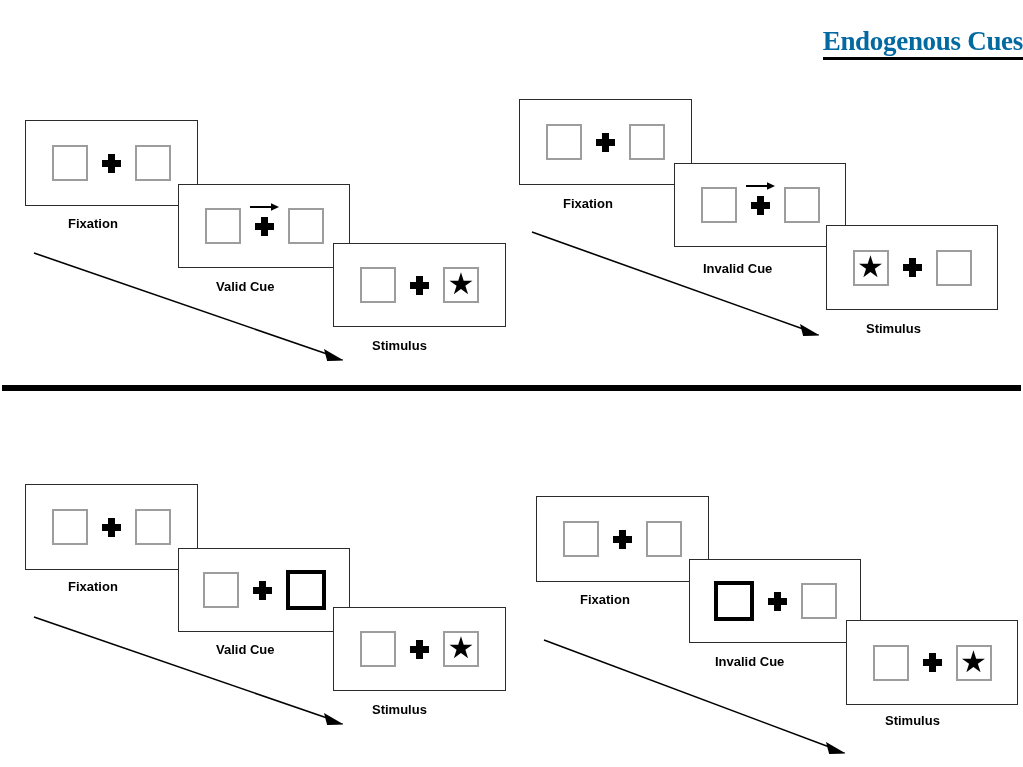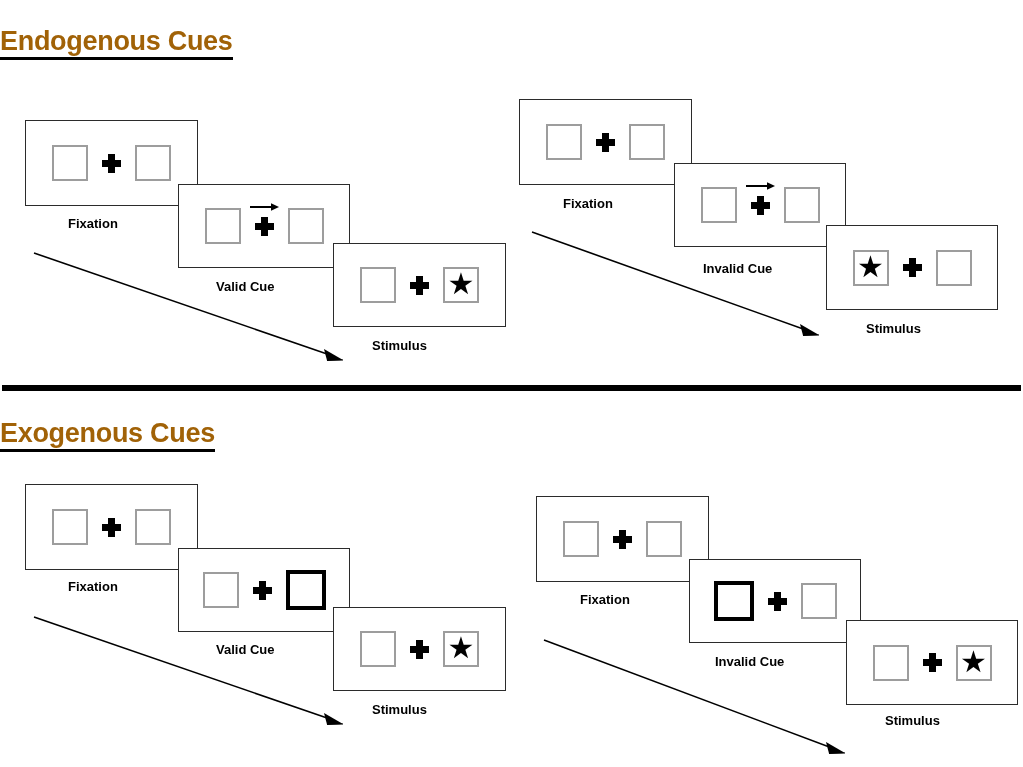--- a/index.html
+++ b/index.html
@@ -18,26 +18,26 @@
     height: 767px;
     background: #ffffff;
     overflow: hidden;
   }
 
   
   .section-title {
     position: absolute;
     width: 100%;
     left: 0;
-    text-align: left;
+    text-align: right;
     font-weight: bold;
     font-size: 27px;
     letter-spacing: -0.3px;
-    color: #a16207;
-    font-family: Liberation Sans, sans-serif;
+    color: #0369a1;
+    font-family: Liberation Serif, serif;
   }
   .section-title span.ttl {
     border-bottom: 3px solid #000;
     padding-bottom: 1px;
   }
 
   
   .divider {
     position: absolute;
     height: 6px;
@@ -219,23 +219,20 @@
   <div class="stage-label" style="left:866px; top:321px;">Stimulus</div>
 
   <svg class="flow-arrow" style="left:528px; top:227px; width:300px; height:120px;" viewBox="0 0 300 120">
     <line x1="4" y1="5" x2="278" y2="103" stroke="#000" stroke-width="1.6"></line>
     <polygon points="291,108 272,97 275,108.5" fill="#000"></polygon>
     <line x1="275" y1="108.5" x2="291" y2="108" stroke="#000" stroke-width="1.2"></line>
   </svg>
 
   <div class="divider" style="left:2px; top:385px; width:1019px;"></div>
 
-  <div class="section-title" style="top:418px;">
-    <span class="ttl">Exogenous Cues</span>
-  </div>
 
   <div class="panel" style="left:25px; top:484px; width:173px; height:86px;">
     <div class="panel-inner">
       <div class="vbox"></div>
       <div class="cross"></div>
       <div class="vbox"></div>
     </div>
   </div>
   <div class="stage-label" style="left:68px; top:579px;">Fixation</div>
 

